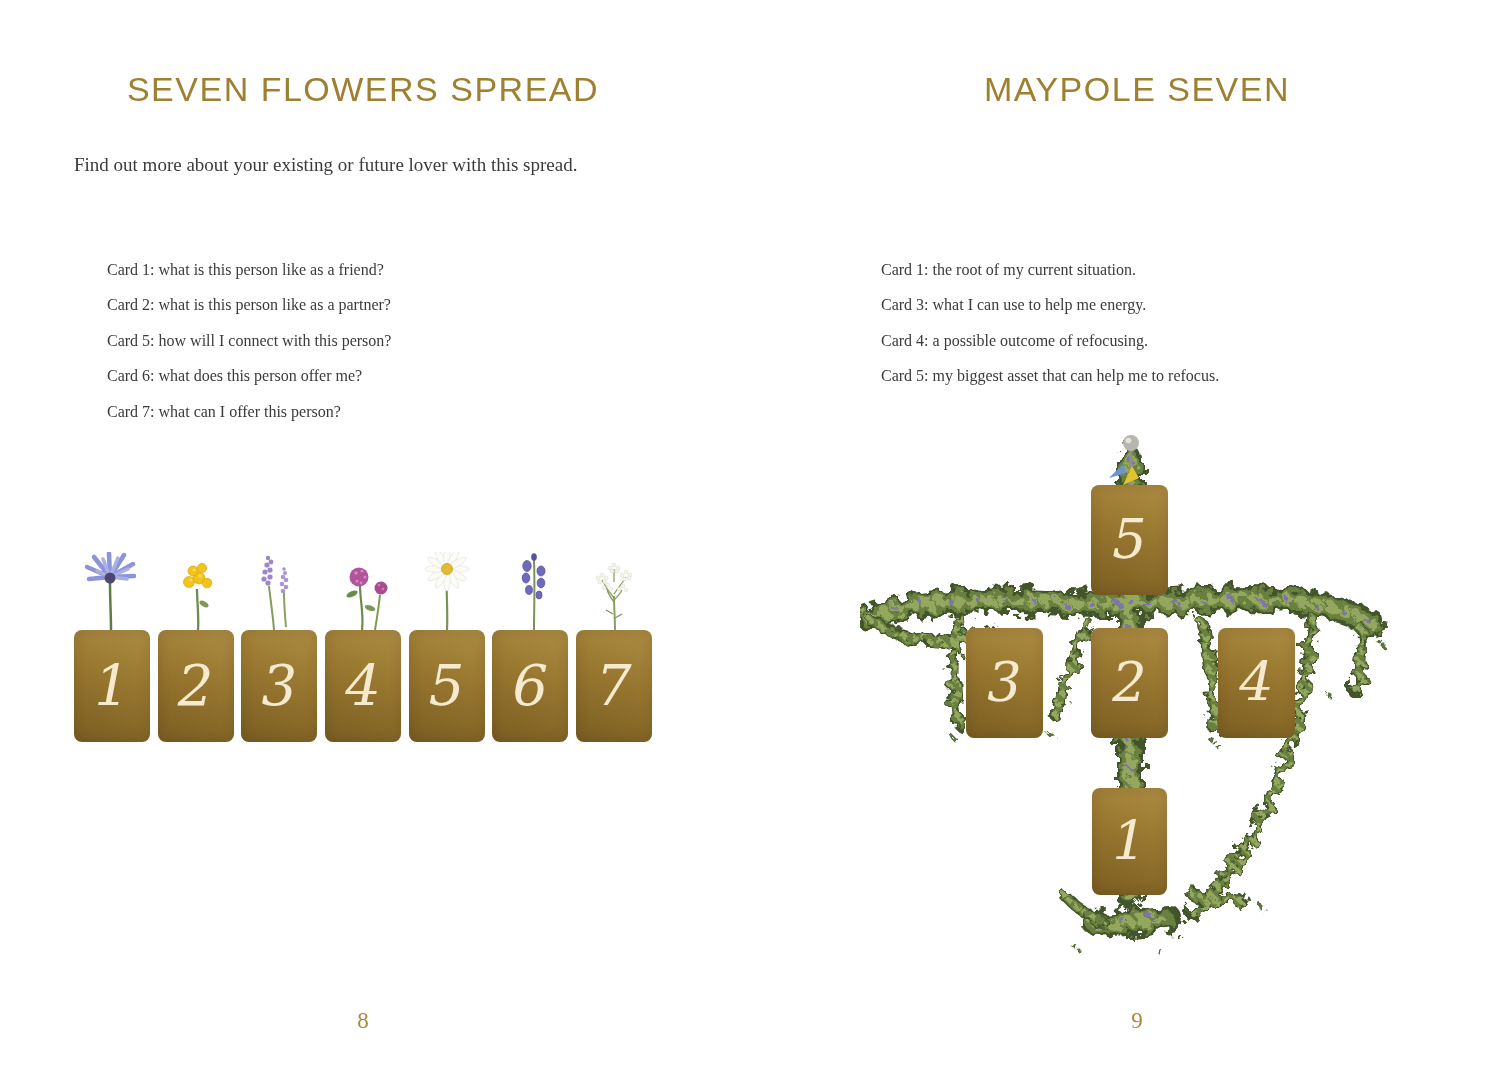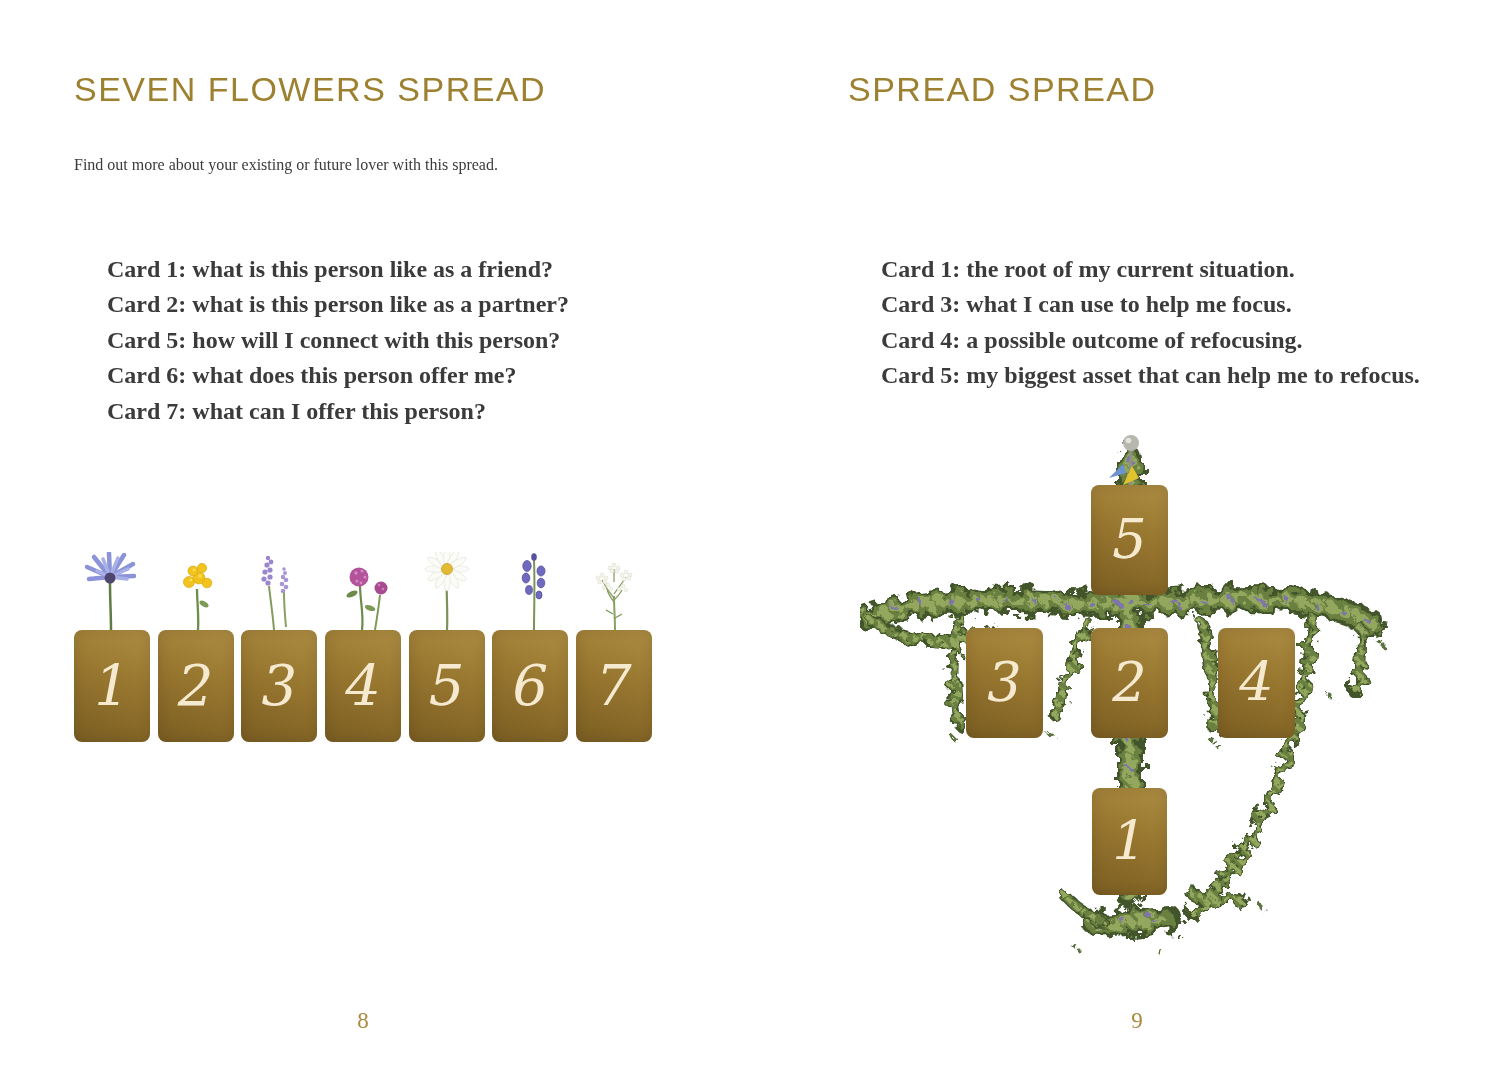--- a/index.html
+++ b/index.html
@@ -8,31 +8,31 @@
     font-family:"Liberation Serif", serif;
   }
   .page{position:absolute;top:0;width:750px;height:1067px;background:#ffffff;}
   .page.left{left:0;}
   .page.right{left:750px;}
   .content{position:absolute;top:0;width:578px;height:1067px;}
   .page.left  .content{left:74px;}
   .page.right .content{left:98px;}
 
   .spread-title{
-    position:absolute;top:70px;left:0;width:100%;margin:0;
+    position:absolute;top:70px;left:0;width:100%;margin:0;text-align:center;
     font-family:"Liberation Sans", sans-serif;font-weight:400;font-size:34px;
     letter-spacing:1.5px;color:#9d8030;white-space:nowrap;
   }
   .intro{
     position:absolute;top:147px;left:0;width:578px;margin:0;
-    font-size:16px;line-height:35.5px;color:#3b3b3b;text-align:justify;
+    font-size:19px;line-height:35.5px;color:#3b3b3b;text-align:justify;
   }
   .card-list{
     position:absolute;top:252px;left:33px;margin:0;padding:0;list-style:none;
-    font-size:24px;line-height:35.4px;color:#3b3b3b;white-space:nowrap;font-weight:bold;
+    font-size:16px;line-height:35.4px;color:#3b3b3b;white-space:nowrap;
   }
   .page-num{
     position:absolute;top:1008px;left:0;width:100%;text-align:center;
     font-size:23px;color:#a8883c;
   }
 
   
   .tarot-card{
     background:linear-gradient(200deg,#ad8c42 0%,#97762f 45%,#7a5d22 100%);
     border-radius:8px;display:flex;align-items:center;justify-content:center;
@@ -270,24 +270,24 @@
         <div class="tarot-card">
             <span>7</span>
           </div>
       </div>
 
     </div>
   </section>
 
   <section class="page right">
     <div class="content">
-      <h1 class="spread-title">SPREAD SPREAD</h1>
+      <h1 class="spread-title">MAYPOLE SEVEN</h1>
       <ul class="card-list">
         <li>Card 1: the root of my current situation.</li>
-        <li>Card 3: what I can use to help me focus.</li>
+        <li>Card 3: what I can use to help me energy.</li>
         <li>Card 4: a possible outcome of refocusing.</li>
         <li>Card 5: my biggest asset that can help me to refocus.</li>
       </ul>
       <div class="page-num">9</div>
     </div>
 
     <div class="maypole">
       <svg class="garland" viewBox="0 0 560 530">
         <defs>
           <filter id="leafy" x="-15%" y="-15%" width="130%" height="130%">

